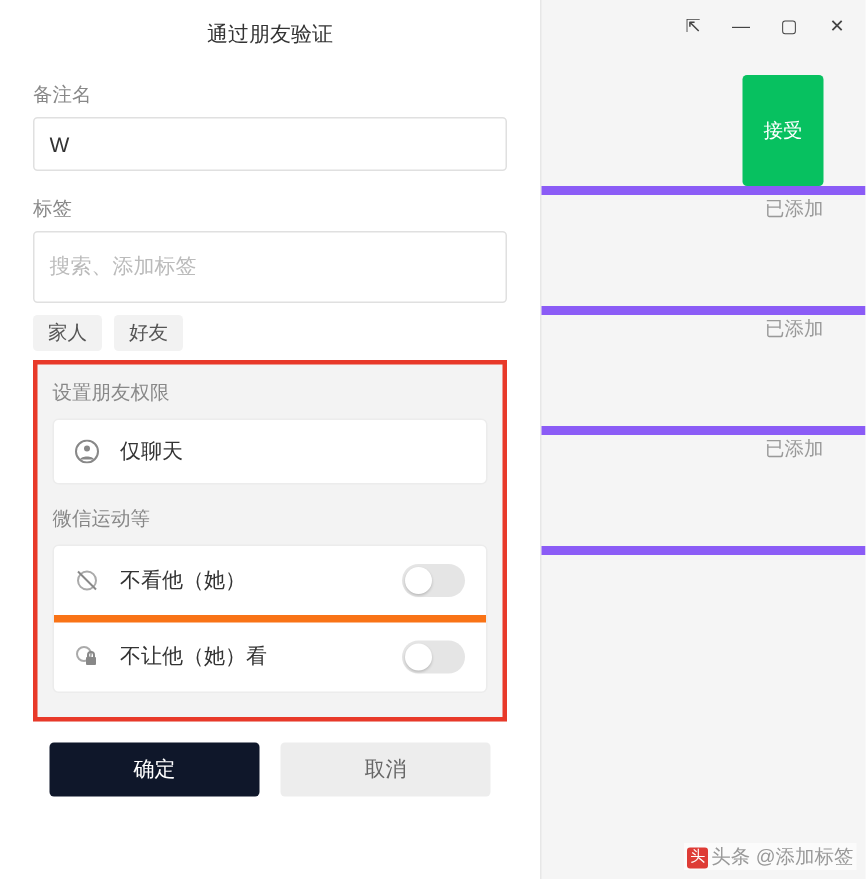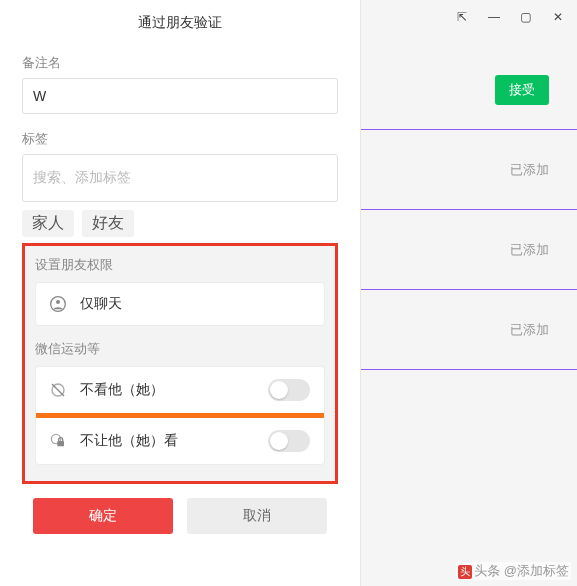--- a/index.html
+++ b/index.html
@@ -10,22 +10,22 @@
       position: absolute; left: 360px; top: 0; right: 0; bottom: 0;
       background: #f5f5f5; border-left: 1px solid #e7e7e7;
     }
     .window-controls {
       position: absolute; top: 0; right: 0; height: 28px;
       display: flex; align-items: center; gap: 18px; padding: 6px 12px 0 0;
       color: #444; font-size: 12px;
     }
     .window-controls span { width: 14px; text-align: center; cursor: default; }
     .right-item {
-      height: 80px; border-bottom: 1px solid #8b5cf6;
-      display: flex; align-items: center; justify-content: flex-end;
+      height: 80px; border-bottom: 6px solid #8b5cf6;
+      display: flex; justify-content: flex-end;
       padding: 0 28px; color: #999; font-size: 13px;
     }
     .right-item.first { margin-top: 50px; }
     .accept-btn {
       background: #07c160; color: #fff; border: none; border-radius: 3px;
       padding: 6px 14px; font-size: 13px; cursor: pointer;
     }
 
     
     .dialog {
@@ -45,21 +45,21 @@
       padding: 0 10px; font-size: 14px; color: #333; outline: none;
     }
     .tag-input {
       width: 100%; height: 48px; border: 1px solid #e0e0e0; border-radius: 3px;
       padding: 0 10px; font-size: 14px; color: #bbb; outline: none;
       display: flex; align-items: center;
     }
     .tag-chips { margin-top: 8px; display: flex; gap: 8px; }
     .chip {
       background: #f2f2f2; border-radius: 3px; padding: 3px 10px;
-      font-size: 16px; color: #555;
+      font-size: 13px; color: #555;
     }
 
     
     .perm-wrap {
       border: 3px solid #e83929; margin-top: 6px; padding: 10px 10px 16px 10px;
       background: #f3f3f3;
     }
     .perm-title {
       font-size: 13px; color: #888; margin-bottom: 8px;
     }
@@ -86,21 +86,21 @@
     }
 
     
     .btn-row {
       display: flex; gap: 14px; justify-content: center; padding: 14px 0 16px 0;
     }
     .btn {
       flex: 1; height: 36px; border: none; border-radius: 3px;
       font-size: 14px; cursor: pointer; max-width: 140px;
     }
-    .btn.ok { background: #ef4444; color: #fff; }
+    .btn.ok { background: #0f172a; color: #fff; }
     .btn.cancel { background: #ededed; color: #666; }
 
     .watermark {
       position: absolute; right: 6px; bottom: 6px; font-size: 13px; color: #999;
       background: rgba(255,255,255,.6); padding: 0 2px;
     }
     .wm-red { display:inline-block; width:14px; height:14px; background:#de3c36; color:#fff; font-size:10px; text-align:center; line-height:14px; border-radius:2px; margin-right:2px; vertical-align:middle;}
   </style>
 </head>
 <body>

